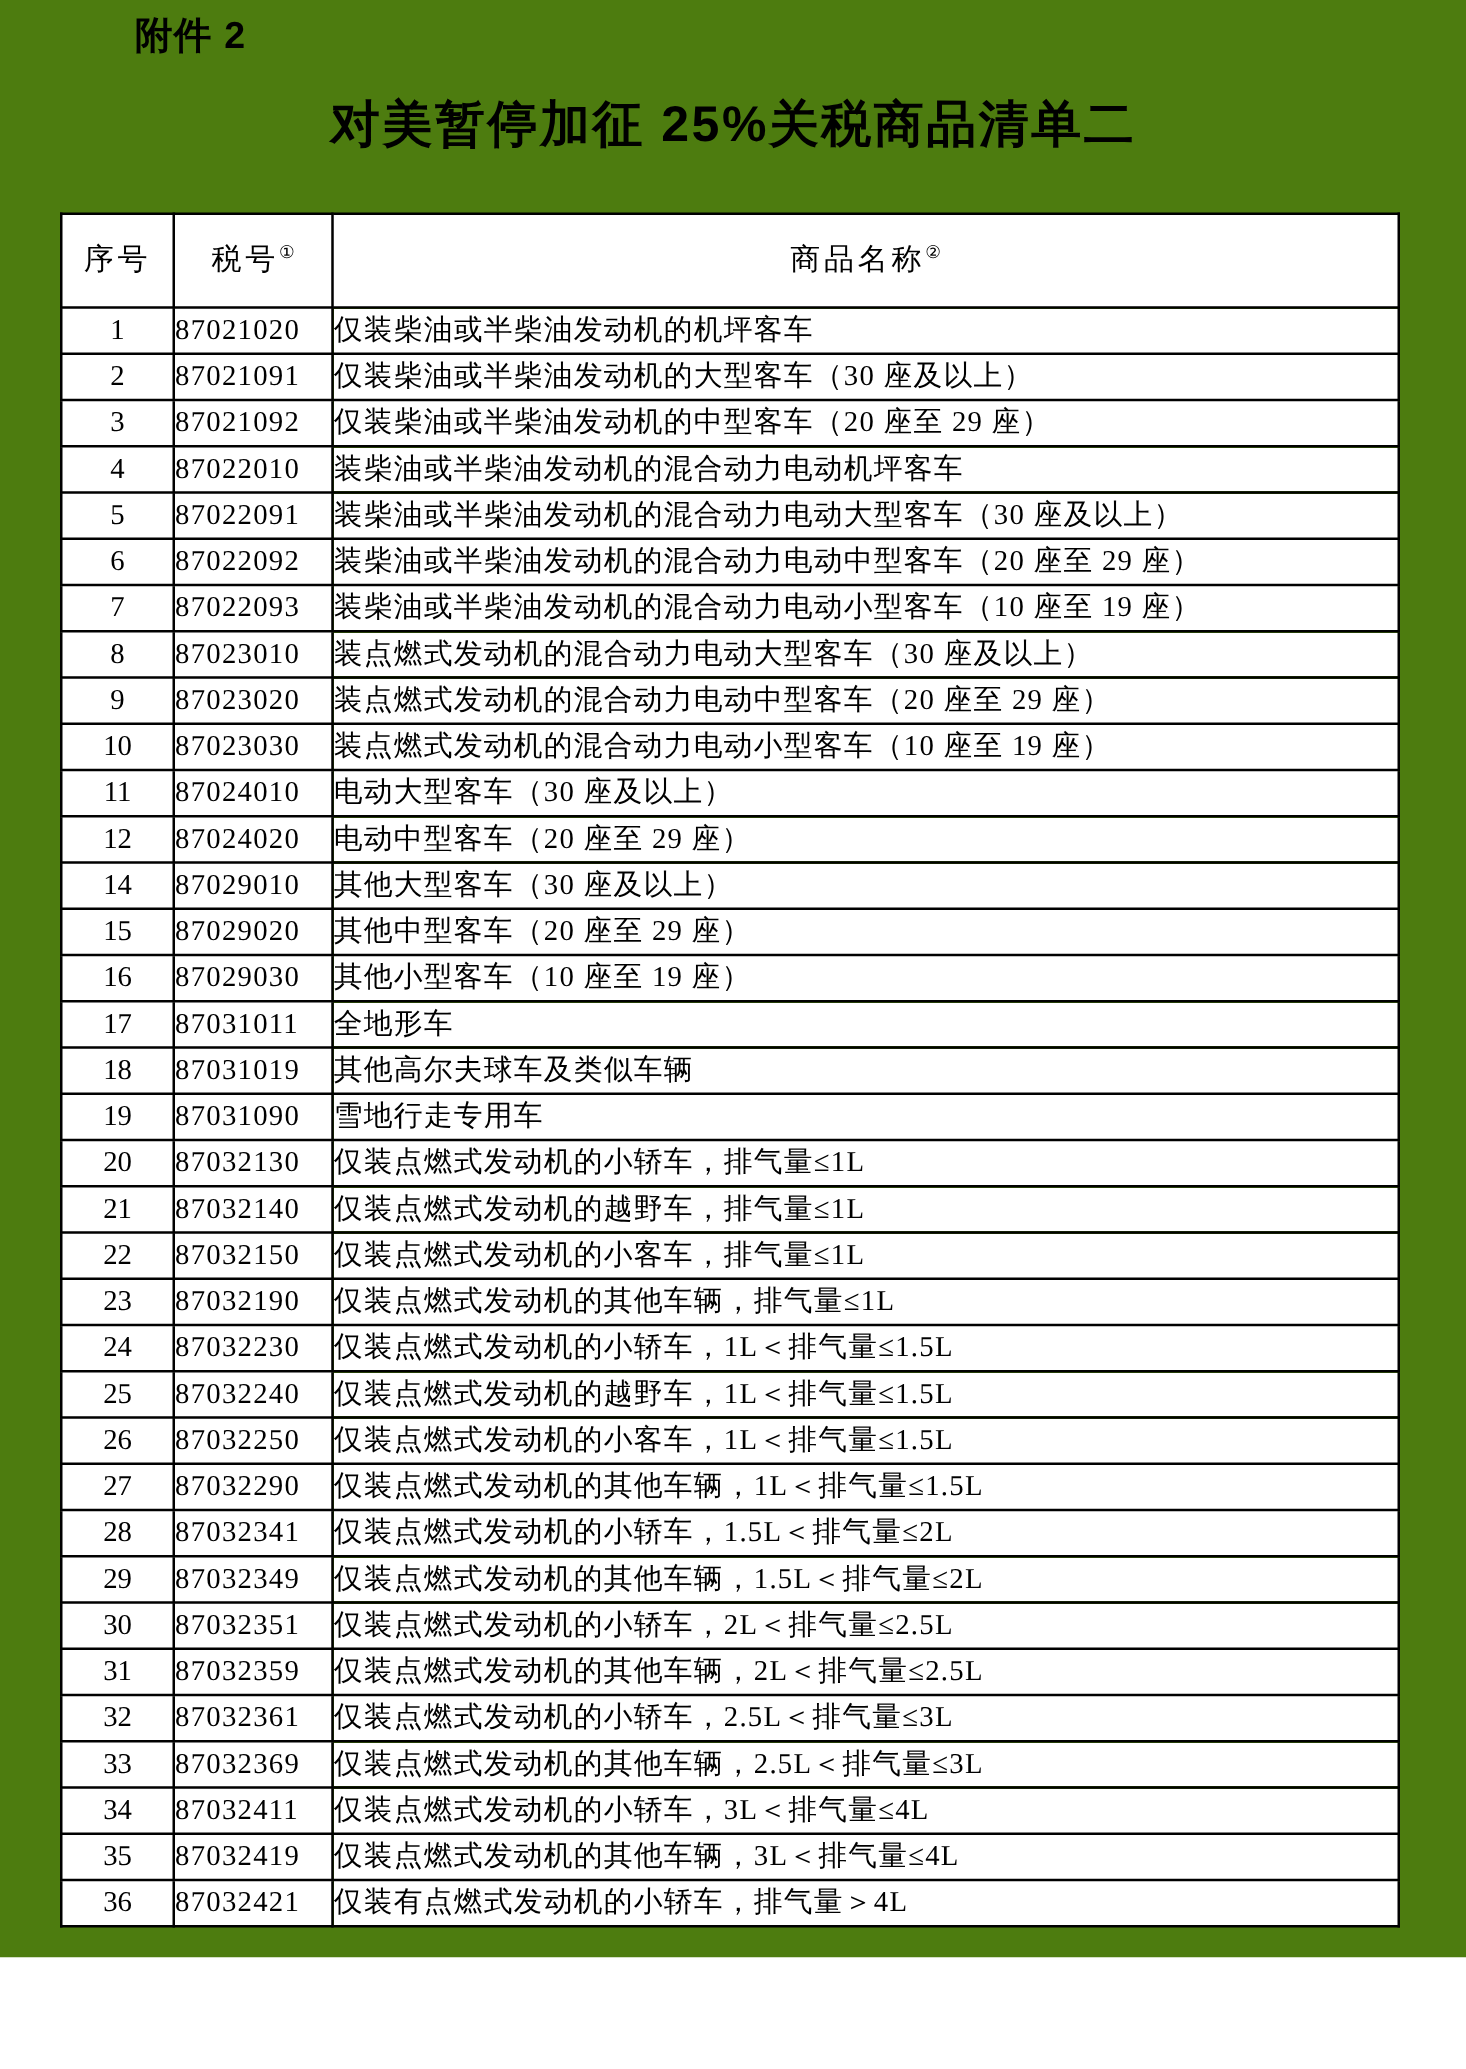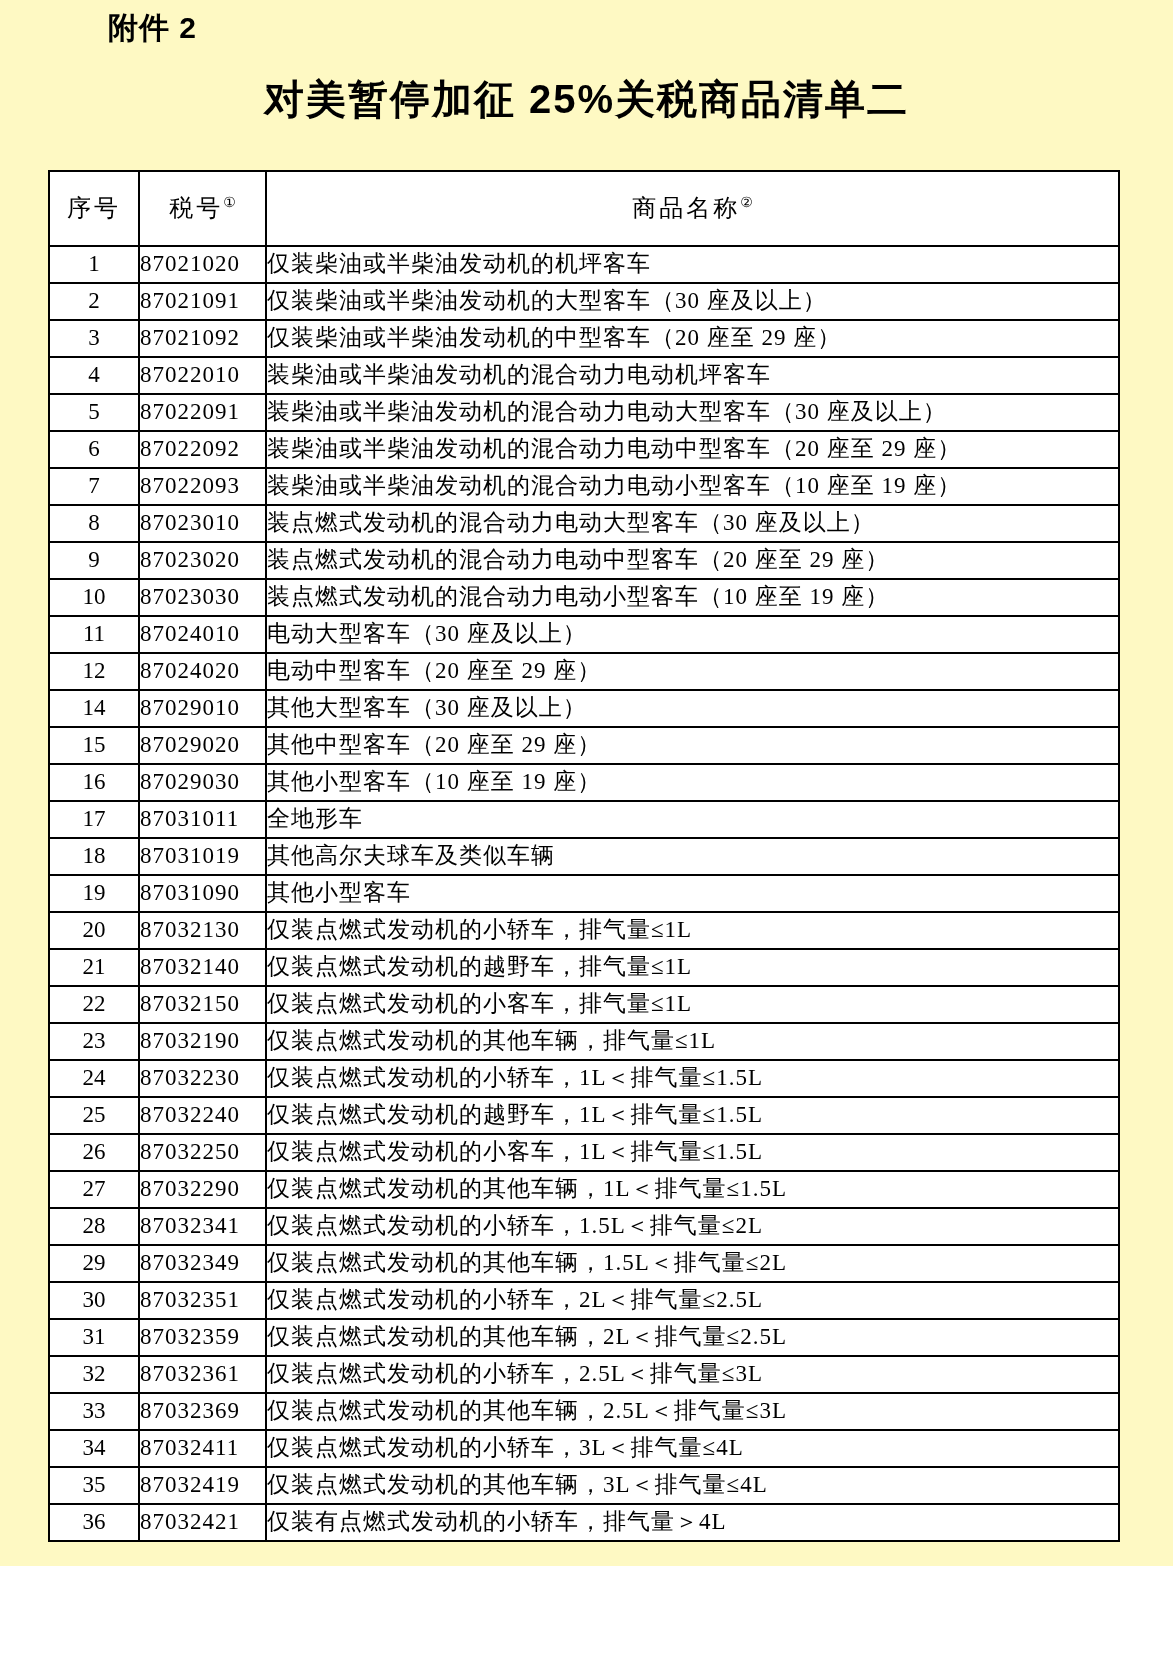--- a/index.html
+++ b/index.html
@@ -4,21 +4,21 @@
 <style>
   html, body {
     margin: 0;
     padding: 0;
     background: #ffffff;
   }
   .doc-page {
     position: relative;
     width: 1173px;
     height: 1566px;
-    background: #fef9c3;
+    background: #4d7c0f;
     color: #000000;
     font-family: "Liberation Serif", "DejaVu Serif", serif;
     overflow: hidden;
   }
   .attachment-label {
     position: absolute;
     left: 108px;
     top: 8px;
     font-family: "Liberation Sans", "DejaVu Sans", sans-serif;
     font-weight: bold;
@@ -219,21 +219,21 @@
 
   <tr>
     <td class="cell-no">18</td>
     <td class="cell-code">87031019</td>
     <td class="cell-name">其他高尔夫球车及类似车辆</td>
   </tr>
 
   <tr>
     <td class="cell-no">19</td>
     <td class="cell-code">87031090</td>
-    <td class="cell-name">其他小型客车</td>
+    <td class="cell-name">雪地行走专用车</td>
   </tr>
 
   <tr>
     <td class="cell-no">20</td>
     <td class="cell-code">87032130</td>
     <td class="cell-name">仅装点燃式发动机的小轿车，排气量≤1L</td>
   </tr>
 
   <tr>
     <td class="cell-no">21</td>

